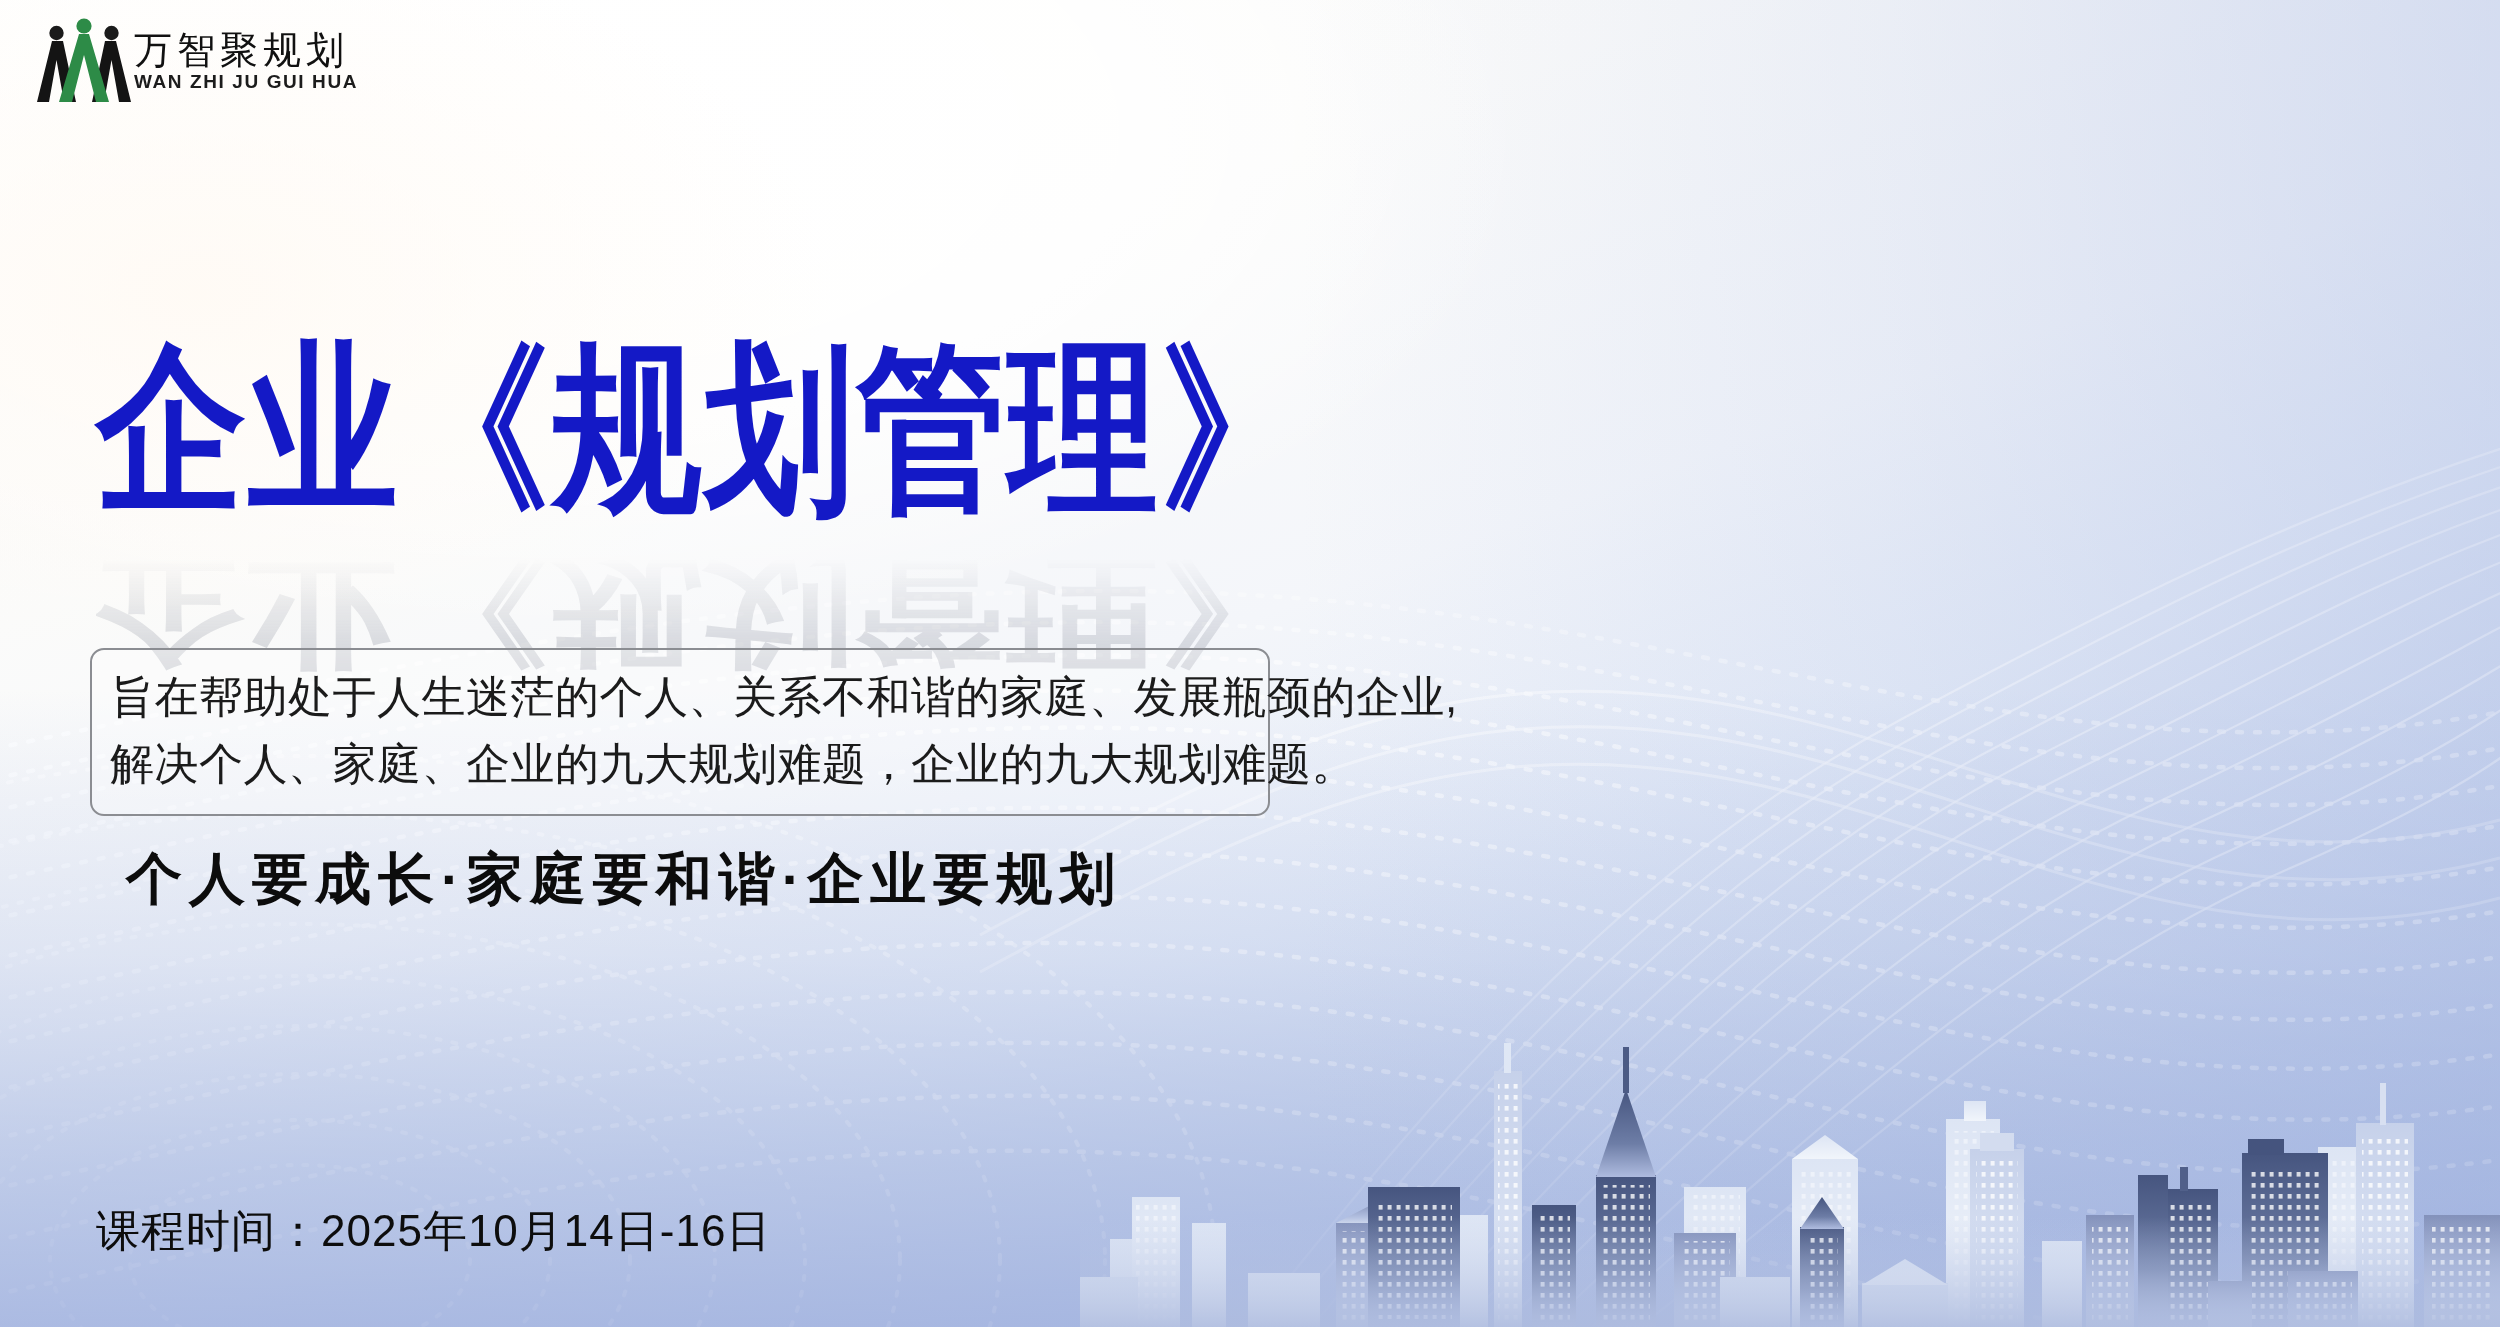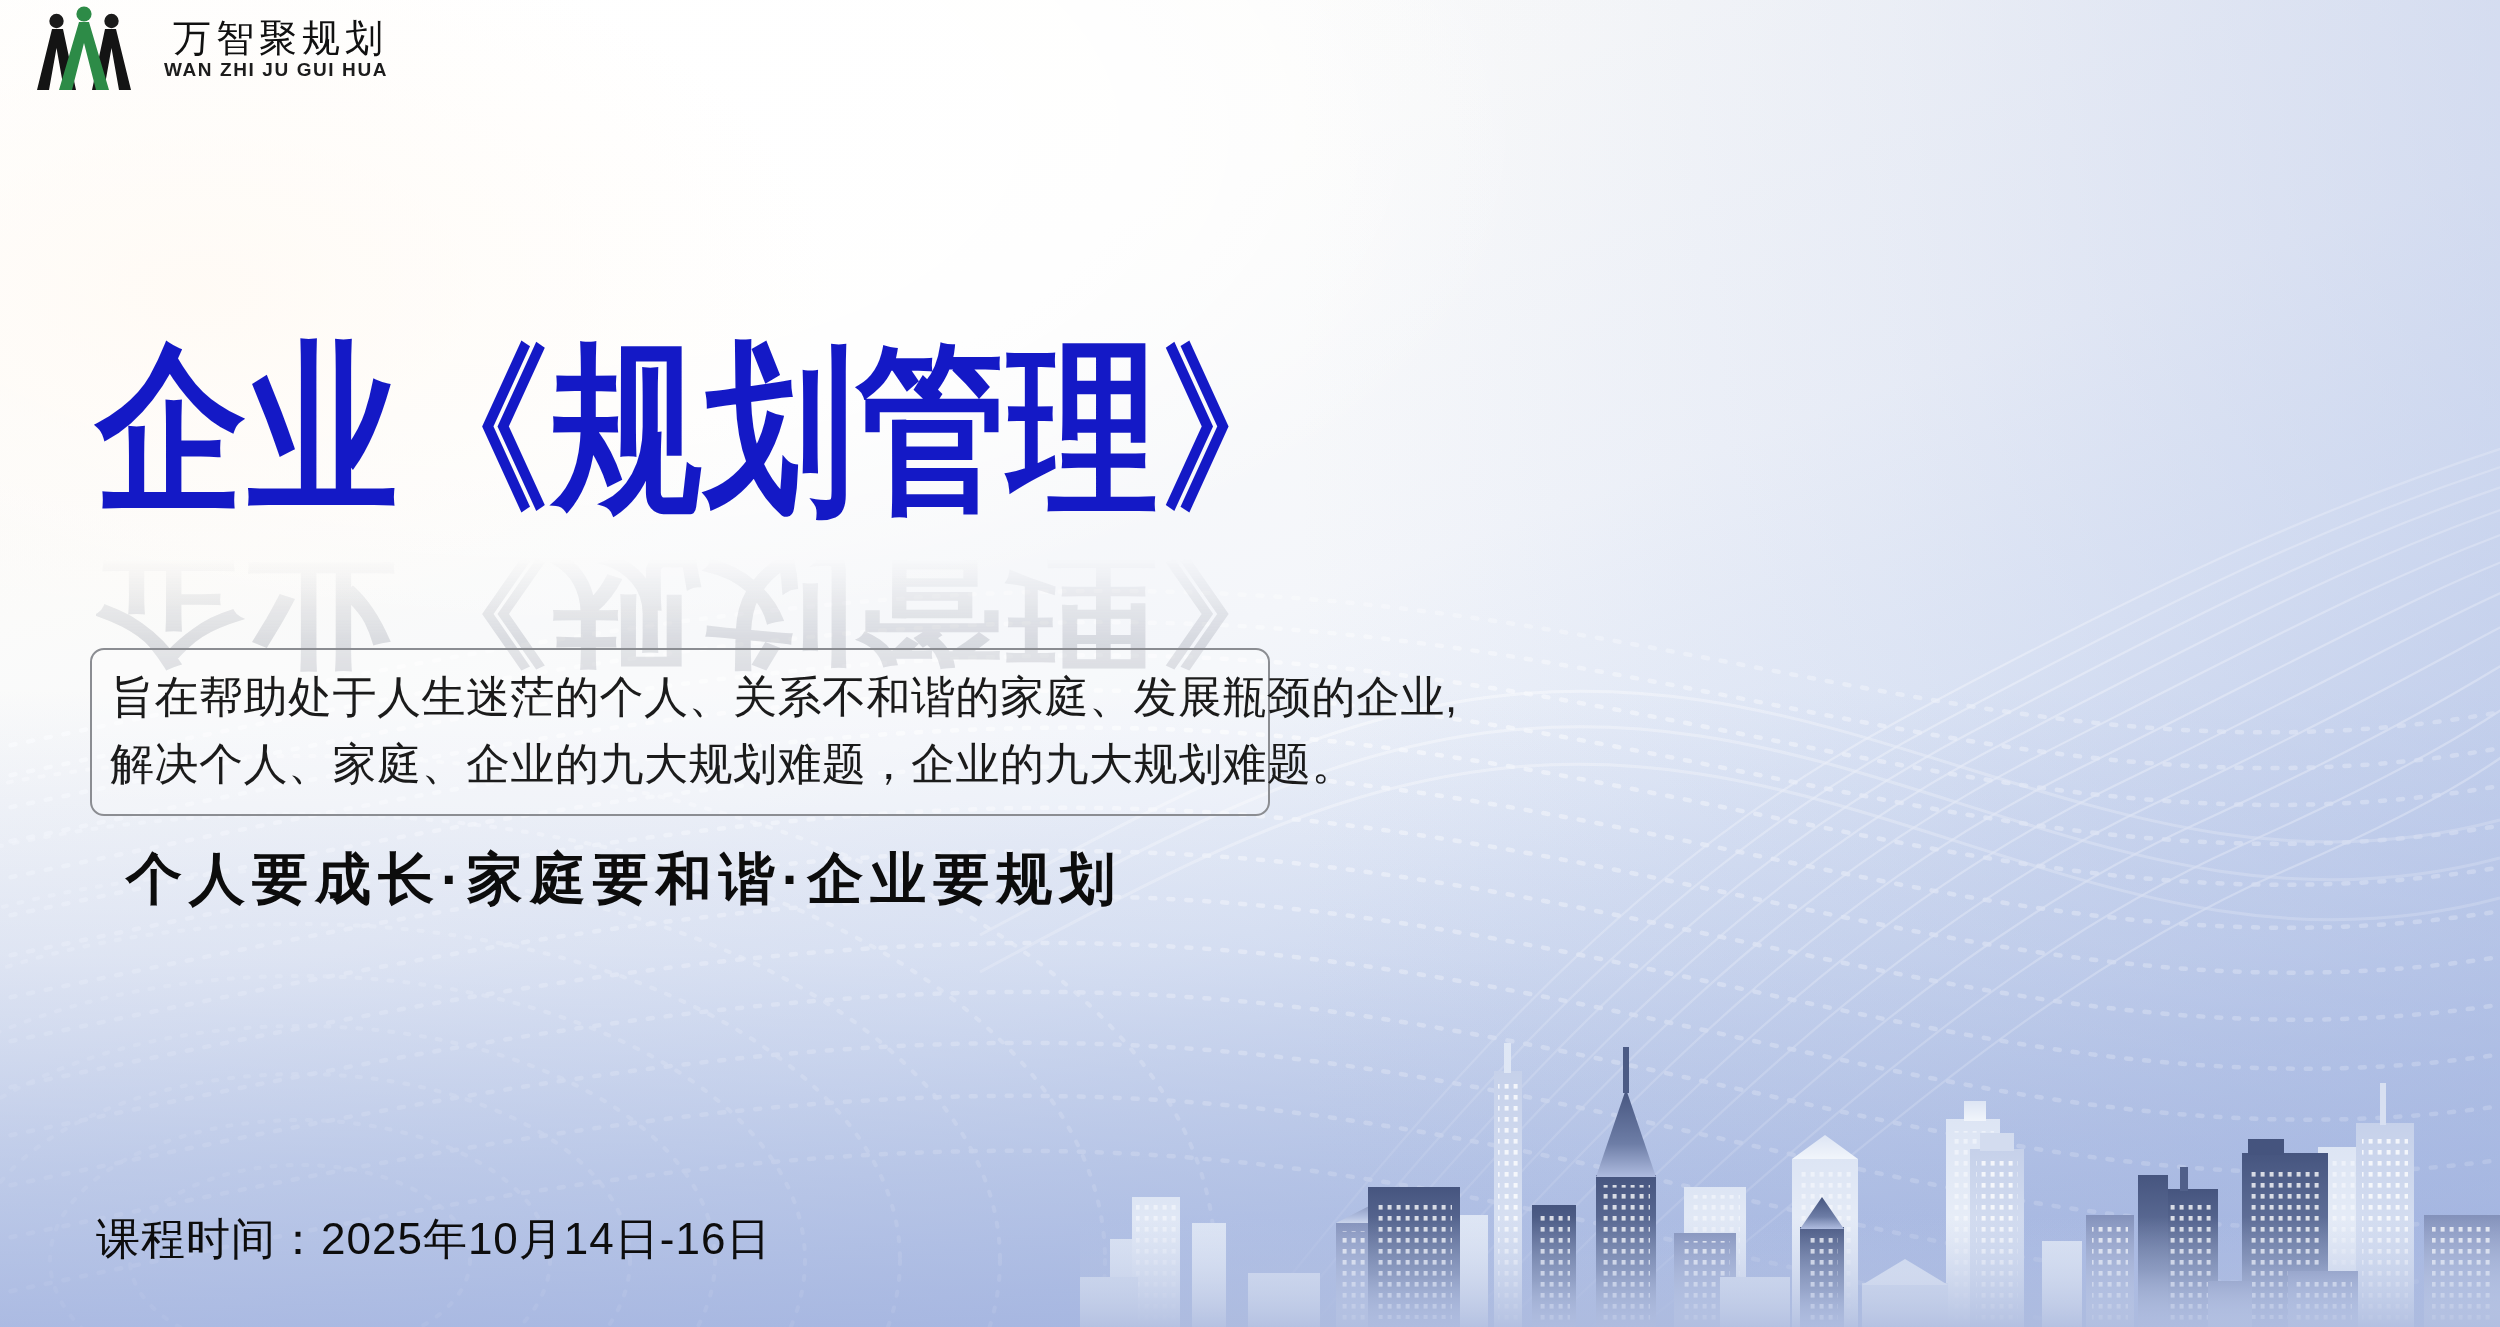--- a/index.html
+++ b/index.html
@@ -36,25 +36,24 @@
   }
 
   
   .mesh { position:absolute; inset:0; }
   .mesh svg { width:100%; height:100%; display:block; }
 
   
   .logo {
     position: absolute;
     left: 36px;
-    top: 4px;
+    top: 16px;
     display: flex;
     align-items: center;
-    gap: 32px;
-    text-align: right;
+    gap: 2px;
   }
   .logo-mark { width: 96px; height: 92px; display:block; }
   .logo-text { display:flex; flex-direction:column; justify-content:center; }
   .logo-cn {
     font-family: "Liberation Serif", "DejaVu Serif", serif;
     font-size: 38px;
     letter-spacing: 5px;
     color: #111111;
     line-height: 1.05;
     white-space: nowrap;
@@ -152,21 +151,21 @@
     font-size: 54px;
     color: #0e0e0e;
     letter-spacing: 6px;
     white-space: nowrap;
   }
 
   
   .footer {
     position: absolute;
     left: 96px;
-    bottom: 58px;
+    bottom: 66px;
   }
   .footer-line {
     font-family: "Liberation Sans", "DejaVu Sans", sans-serif;
     font-size: 44px;
     color: #0d0d0d;
     letter-spacing: 1px;
     white-space: nowrap;
     margin-bottom: 34px;
   }
   .footer-line:last-child { margin-bottom: 0; }

